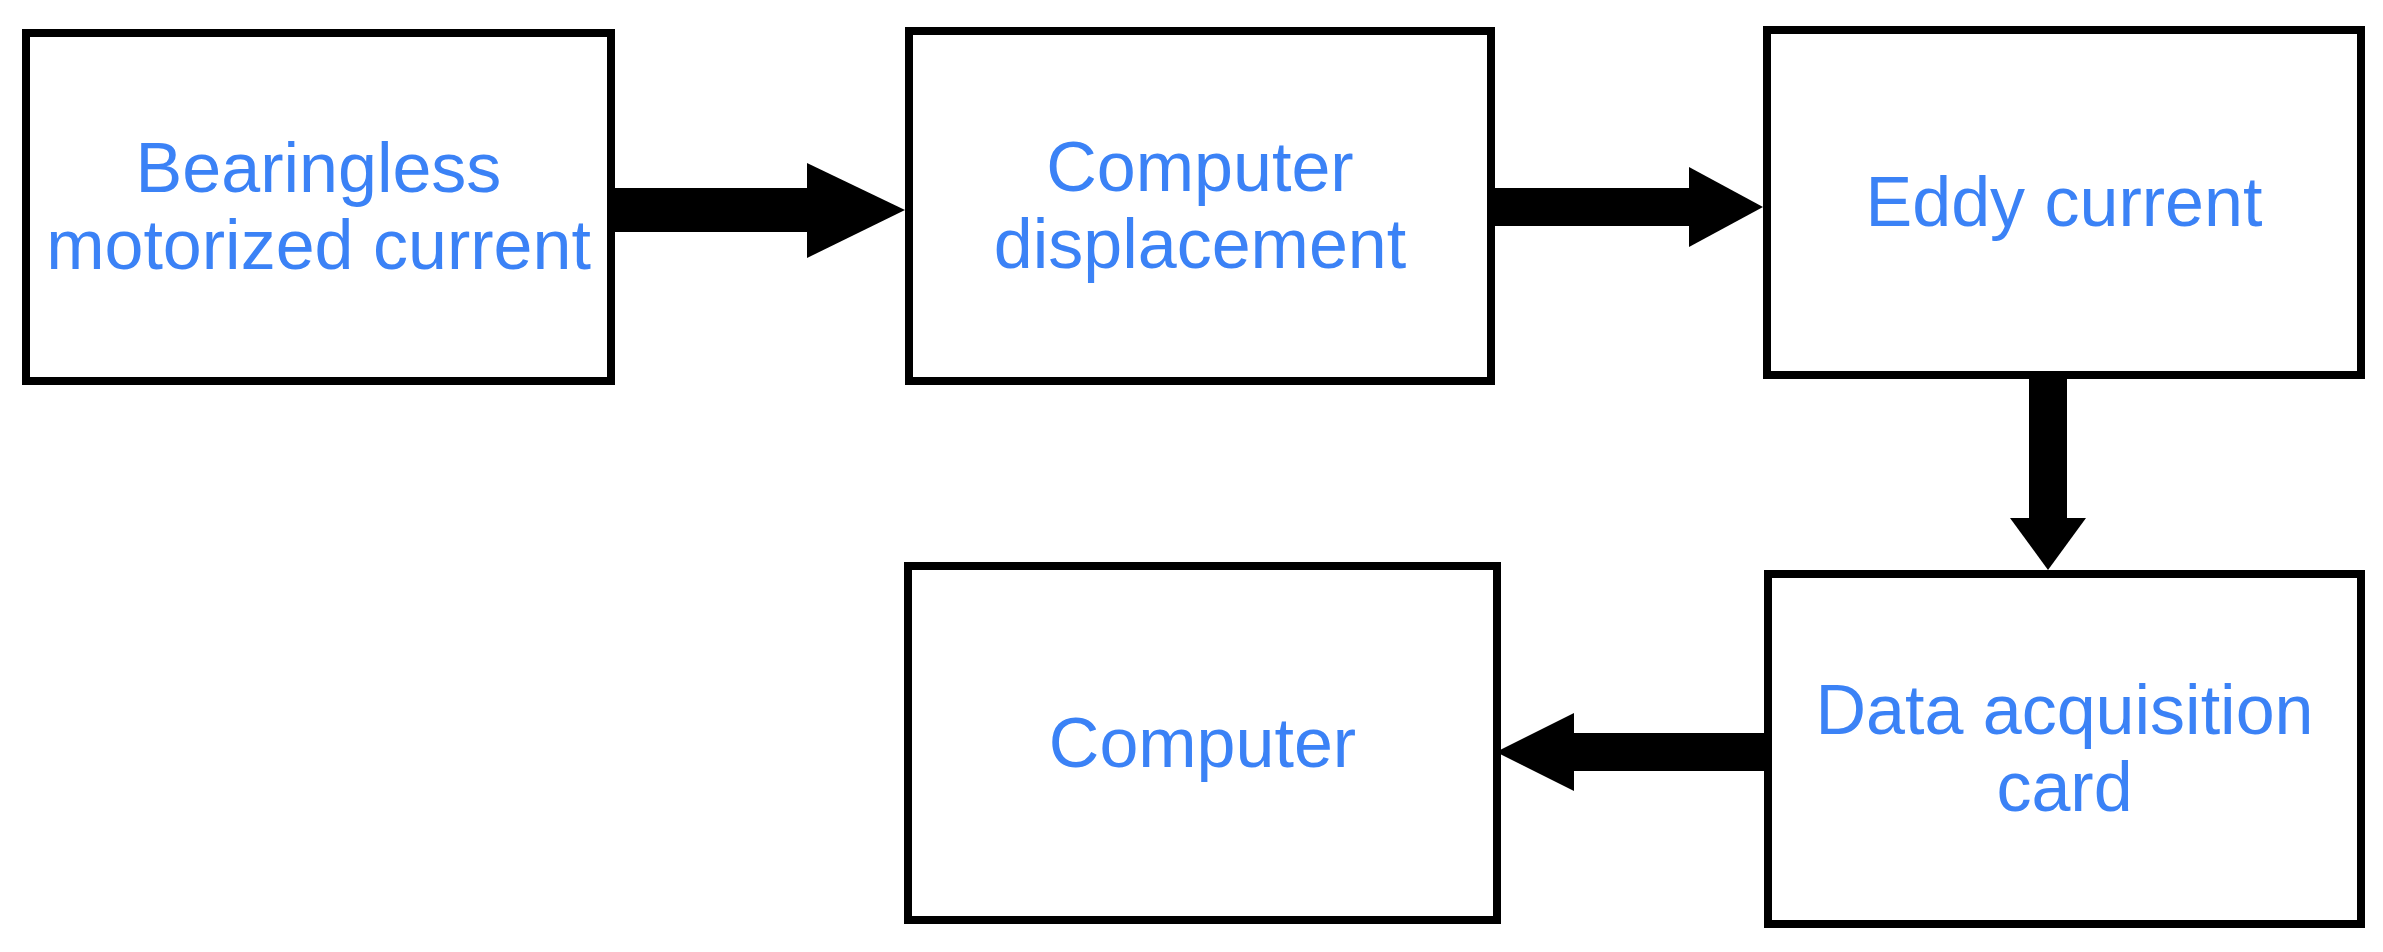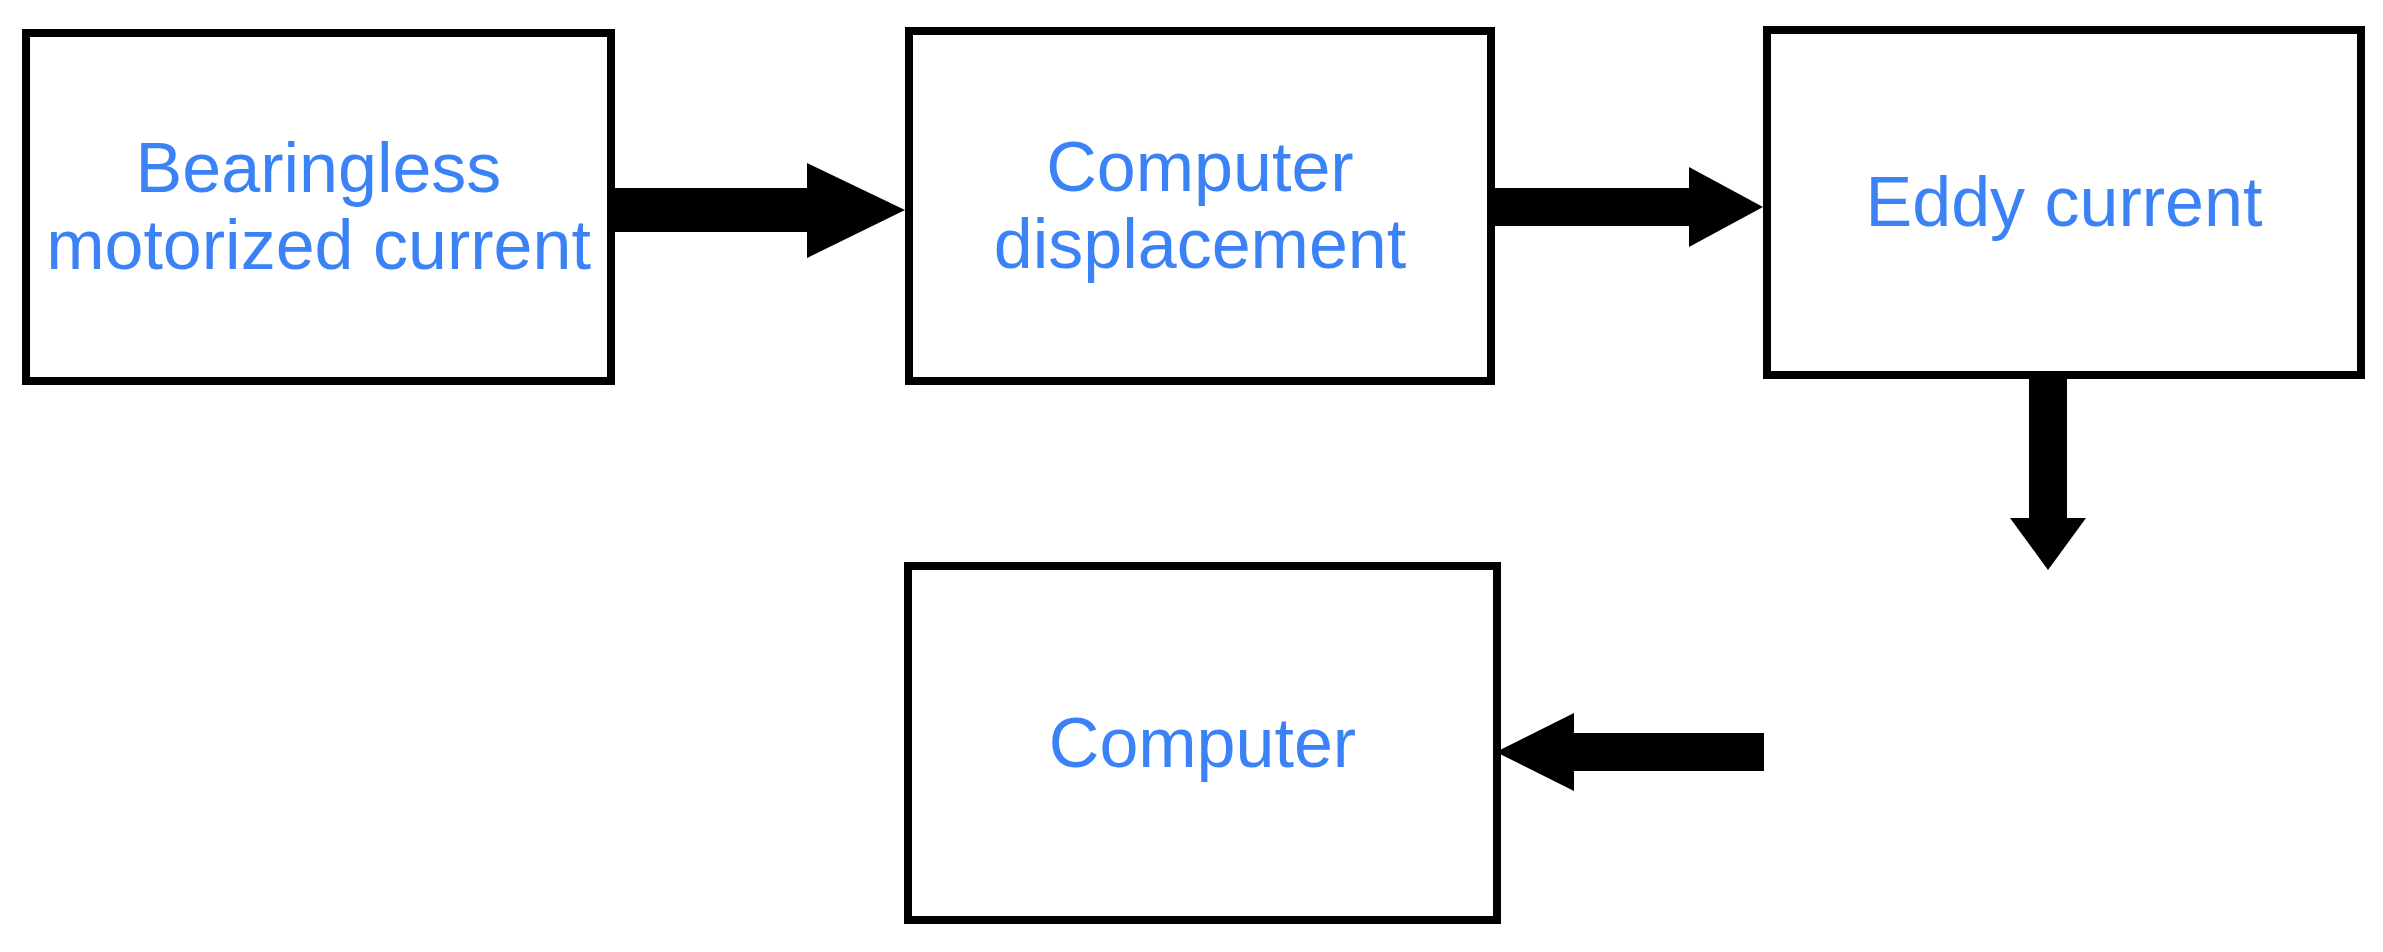--- a/index.html
+++ b/index.html
@@ -102,20 +102,26 @@
       <span>displacement</span>
     </div>
   </div>
 
   <div class="node node-eddy">
     <div class="label">
       <span>Eddy current</span>
     </div>
   </div>
 
+  <div class="node node-daq">
+    <div class="label">
+      <span>Data acquisition</span>
+      <span>card</span>
+    </div>
+  </div>
 
   <div class="node node-computer">
     <div class="label">
       <span>Computer</span>
     </div>
   </div>
 
   <div class="arrow arrow-1">
     <div class="stem"></div>
     <div class="head"></div>

